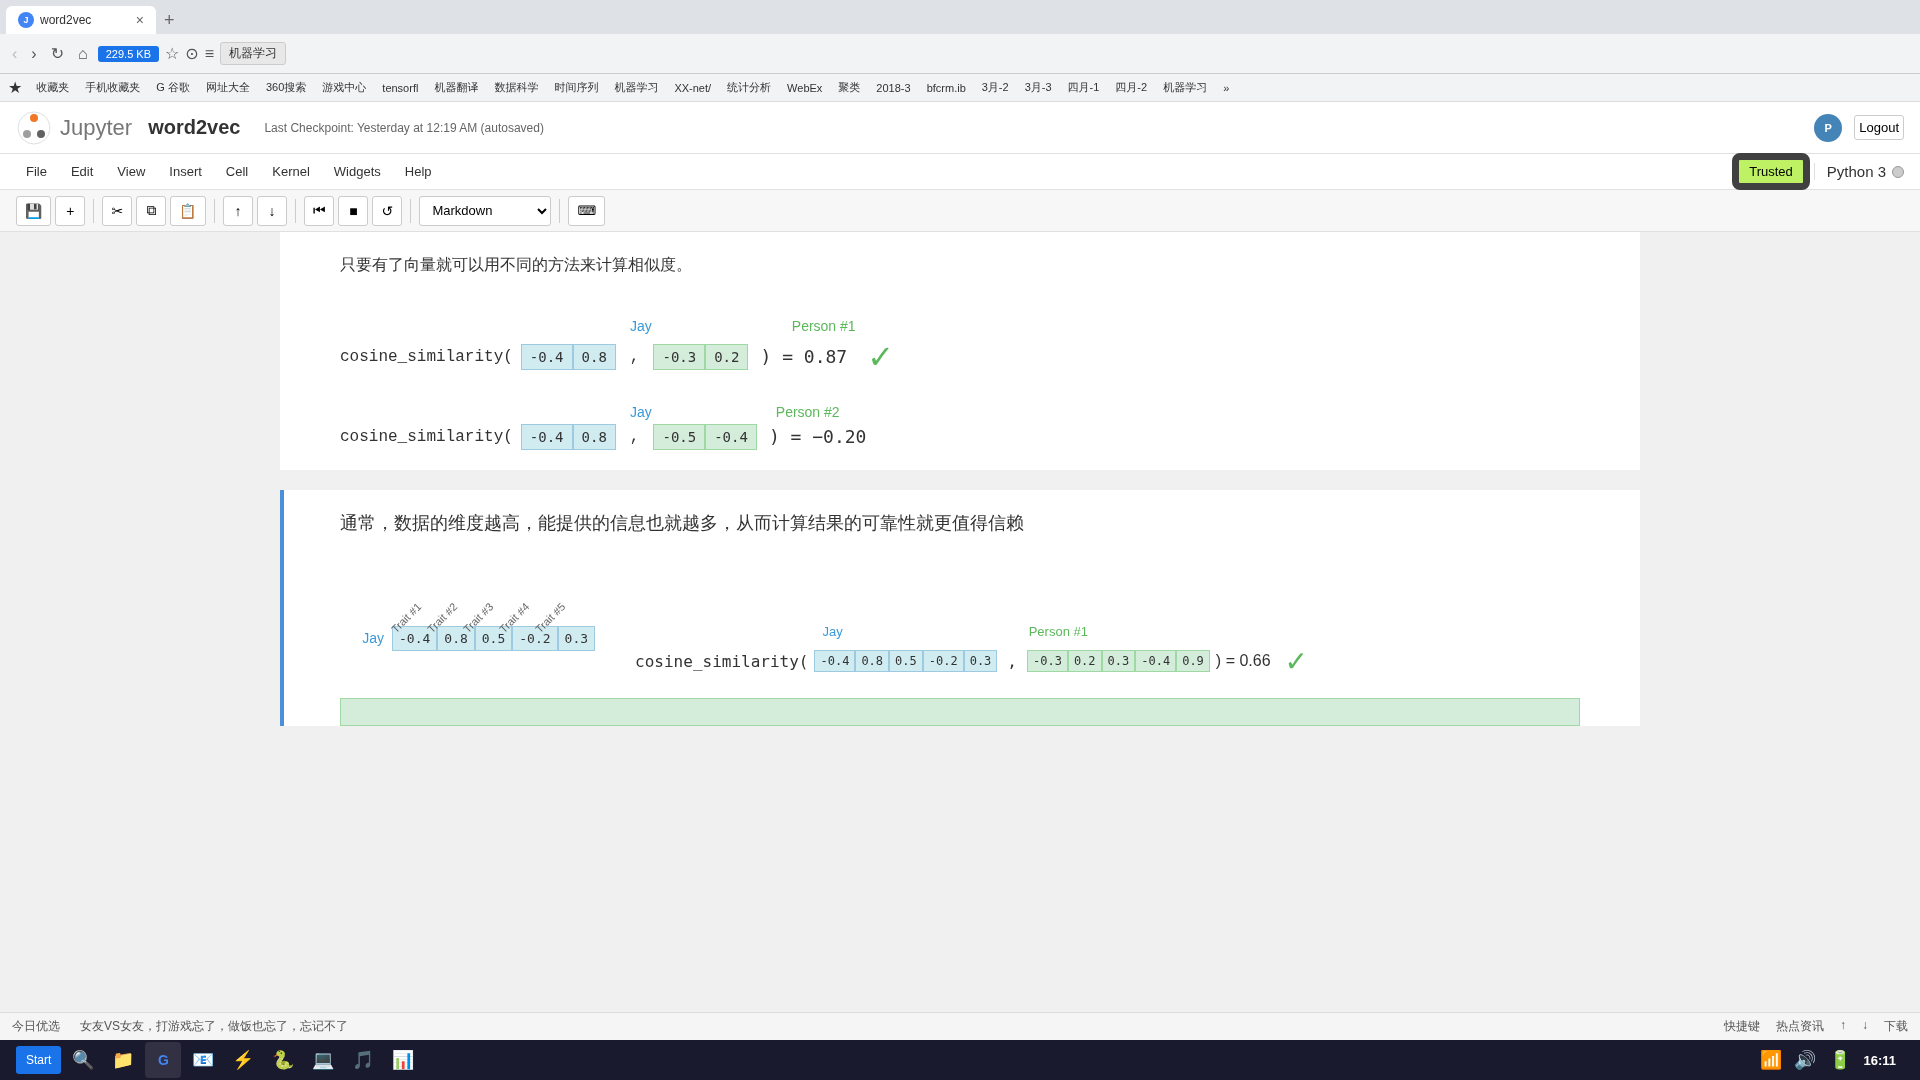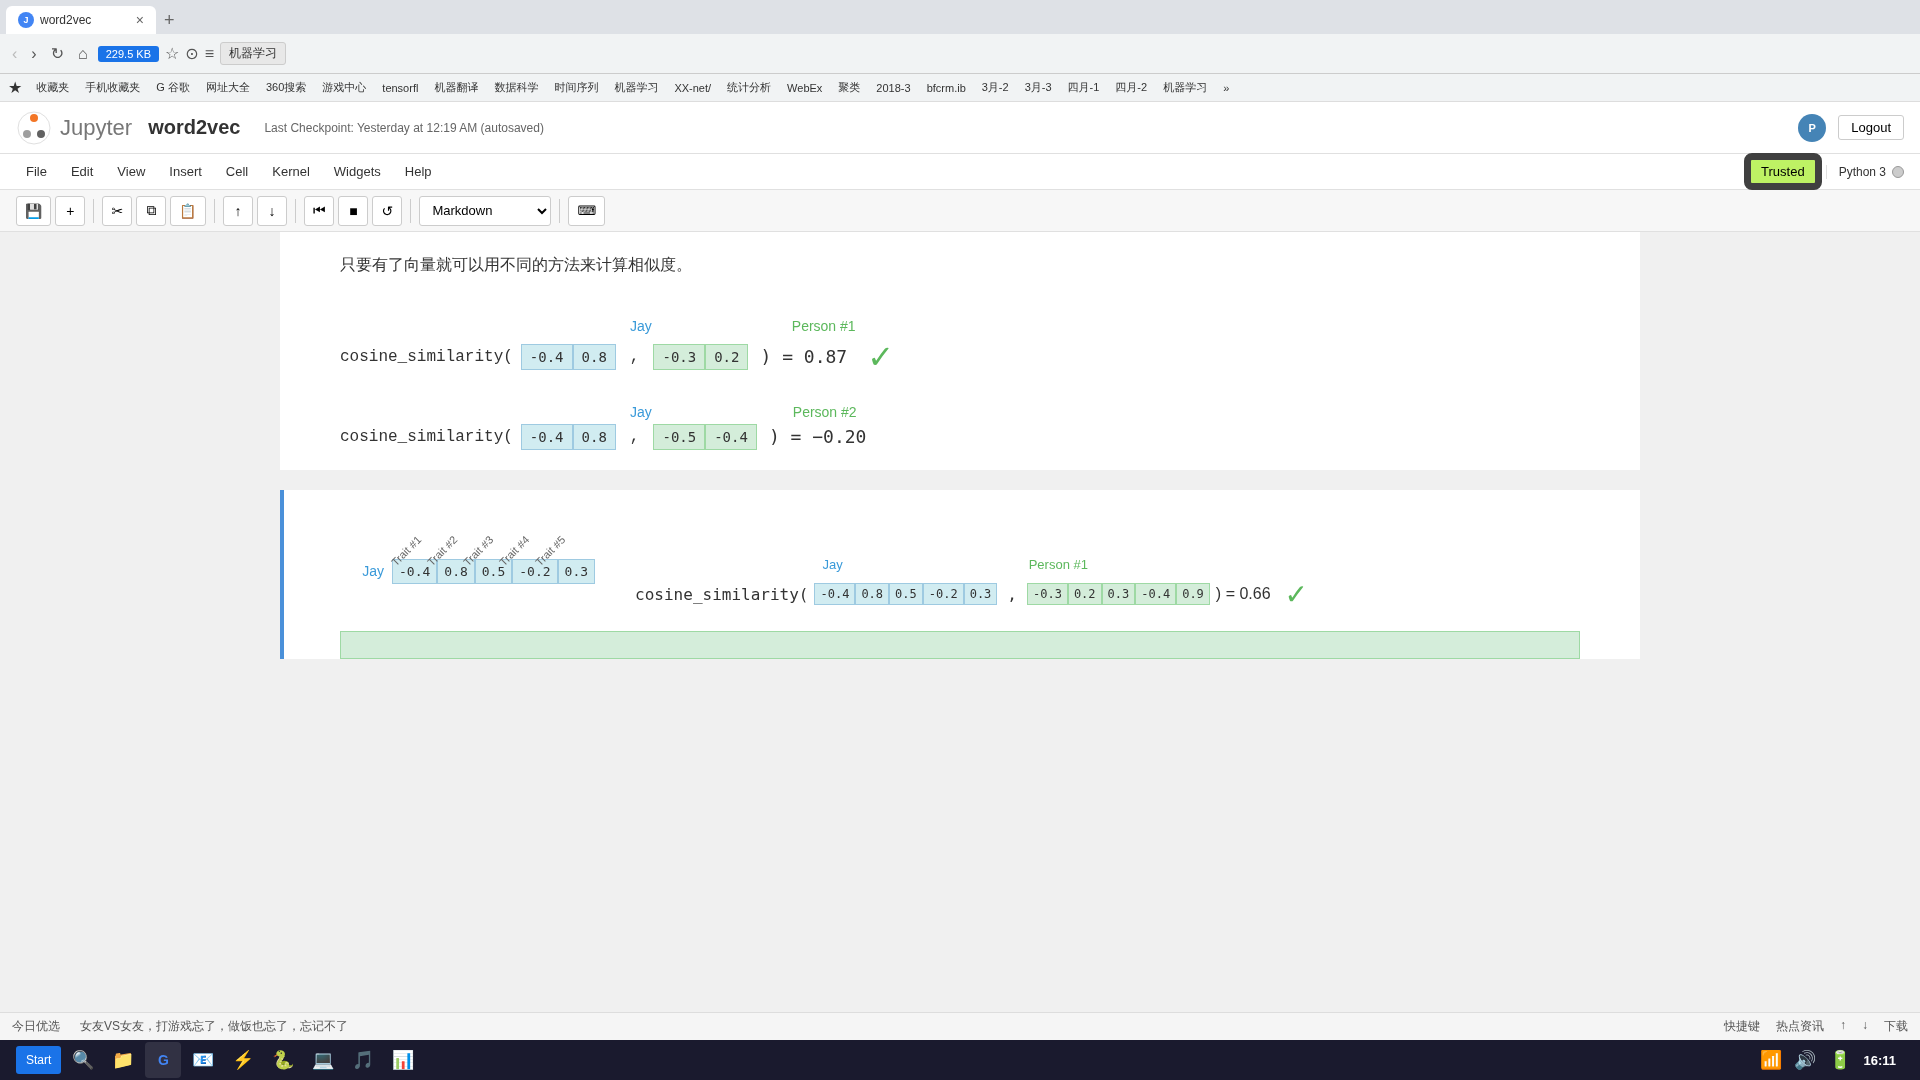--- a/index.html
+++ b/index.html
@@ -26,27 +26,27 @@
 
     
     .jupyter-container { background: white; height: calc(1080px - 102px); display: flex; flex-direction: column; }
     .jupyter-header { background: white; border-bottom: 1px solid #e0e0e0; padding: 6px 16px; display: flex; align-items: center; gap: 16px; height: 52px; }
     .jupyter-logo { display: flex; align-items: center; gap: 8px; }
     .jupyter-logo-icon { width: 36px; height: 36px; }
     .notebook-name { font-size: 20px; font-weight: bold; color: #333; }
     .checkpoint-info { font-size: 12px; color: #666; margin-left: 8px; }
     .jupyter-right { margin-left: auto; display: flex; align-items: center; gap: 12px; }
     .python-logo { width: 28px; height: 28px; background: #4584b6; border-radius: 50%; display: flex; align-items: center; justify-content: center; color: white; font-size: 11px; font-weight: bold; }
-    .logout-btn { border: 1px solid #ccc; padding: 4px 12px; border-radius: 3px; font-size: 13px; cursor: pointer; background: white; }
+    .logout-btn { border: 1px solid #ccc; padding: 4px 4px; border-radius: 3px; font-size: 13px; cursor: pointer; background: white; }
 
     .menu-bar { display: flex; align-items: center; gap: 4px; padding: 0 16px; height: 36px; border-bottom: 1px solid #e0e0e0; background: white; }
     .menu-item { padding: 4px 10px; font-size: 13px; cursor: pointer; color: #333; }
     .menu-separator { flex: 1; }
     .trusted-btn { border: 7px solid #404040; padding: 4px 10px; border-radius: 8px; font-size: 13px; background: #bef264; cursor: pointer; }
-    .kernel-info { display: flex; align-items: center; gap: 6px; font-size: 12px; color: #333; border-left: 1px solid #e0e0e0; padding-left: 12px; }
+    .kernel-info { display: flex; align-items: center; gap: 6px; font-size: 15px; color: #333; border-left: 1px solid #e0e0e0; padding-left: 12px; }
     .kernel-circle { width: 12px; height: 12px; border-radius: 50%; background: #ccc; border: 1px solid #999; }
 
     .toolbar { display: flex; align-items: center; gap: 4px; padding: 4px 16px; border-bottom: 1px solid #e0e0e0; background: #f7f7f7; height: 42px; }
     .tool-btn { background: white; border: 1px solid #ccc; border-radius: 3px; padding: 3px 8px; cursor: pointer; font-size: 14px; display: flex; align-items: center; justify-content: center; height: 30px; min-width: 30px; }
     .tool-separator { width: 1px; background: #ccc; height: 24px; margin: 0 4px; }
     .cell-type-select { border: 1px solid #ccc; border-radius: 3px; padding: 3px 8px; font-size: 13px; background: white; cursor: pointer; height: 30px; }
     .keyboard-btn { background: white; border: 1px solid #ccc; border-radius: 3px; padding: 3px 8px; cursor: pointer; font-size: 13px; height: 30px; display: flex; align-items: center; }
 
     
     .notebook-content { flex: 1; overflow-y: auto; background: #f0f0f0; padding: 0; }
@@ -221,41 +221,44 @@
               <div class="vector-cell-green">0.2</div>
             </div>
             <span class="result-text" style="font-size:18px;margin-left:4px;">) = 0.87</span>
             <span class="checkmark">✓</span>
           </div>
         </div>
 
         <div style="display:flex;flex-direction:column;align-items:flex-start;gap:4px;">
           <div style="display:flex;margin-left:290px;gap:120px;">
             <span class="vector-label">Jay</span>
-            <span class="vector-label-green" style="margin-left:21px;">Person #2</span>
+            <span class="vector-label-green" style="margin-left:4px;">Person #2</span>
           </div>
           <div class="vector-row">
             <span class="formula-text">cosine_similarity(</span>
             <div class="vector-box">
               <div class="vector-cell">-0.4</div>
               <div class="vector-cell">0.8</div>
             </div>
             <span class="formula-text" style="margin:0 6px;">,</span>
             <div class="vector-box">
               <div class="vector-cell-green">-0.5</div>
               <div class="vector-cell-green">-0.4</div>
             </div>
             <span class="result-text" style="font-size:18px;margin-left:4px;">) = −0.20</span>
           </div>
         </div>
       </div>
 
       <div style="height:20px;background:#f0f0f0;"></div>
       <div style="position:relative;background:white;">
         <div class="cell-left-border"></div>
+        <div class="section-inner">
+          <p class="section-title">通常，数据的维度越高，能提供的信息也就越多，从而计算结果的可靠性就更值得信赖</p>
+        </div>
 
         <div style="padding:10px 60px 20px;">
           <div style="display:flex;align-items:flex-start;gap:40px;">
 
             <div style="display:flex;flex-direction:column;">
 
               <div style="display:flex;margin-left:52px;margin-bottom:4px;">
                 <div style="display:flex;gap:0;">
                   <div style="width:36px;height:55px;display:flex;align-items:flex-end;justify-content:center;overflow:visible;">
                     <span style="font-size:11px;color:#666;transform:rotate(-45deg);transform-origin:center bottom;white-space:nowrap;display:block;">Trait #1</span>

